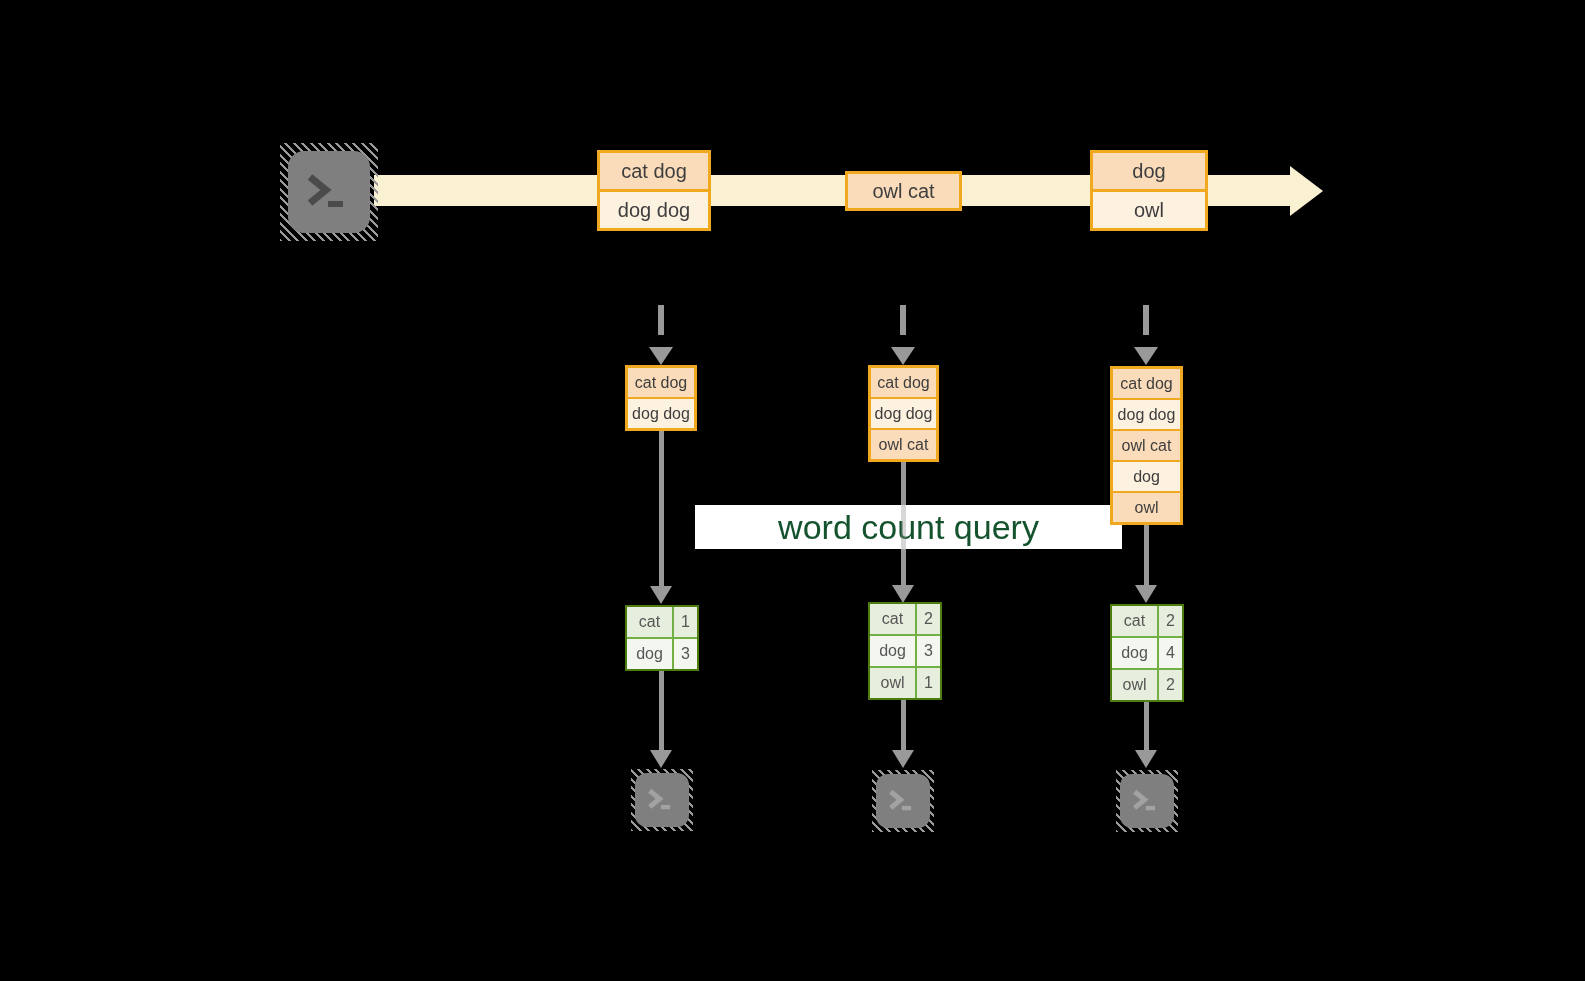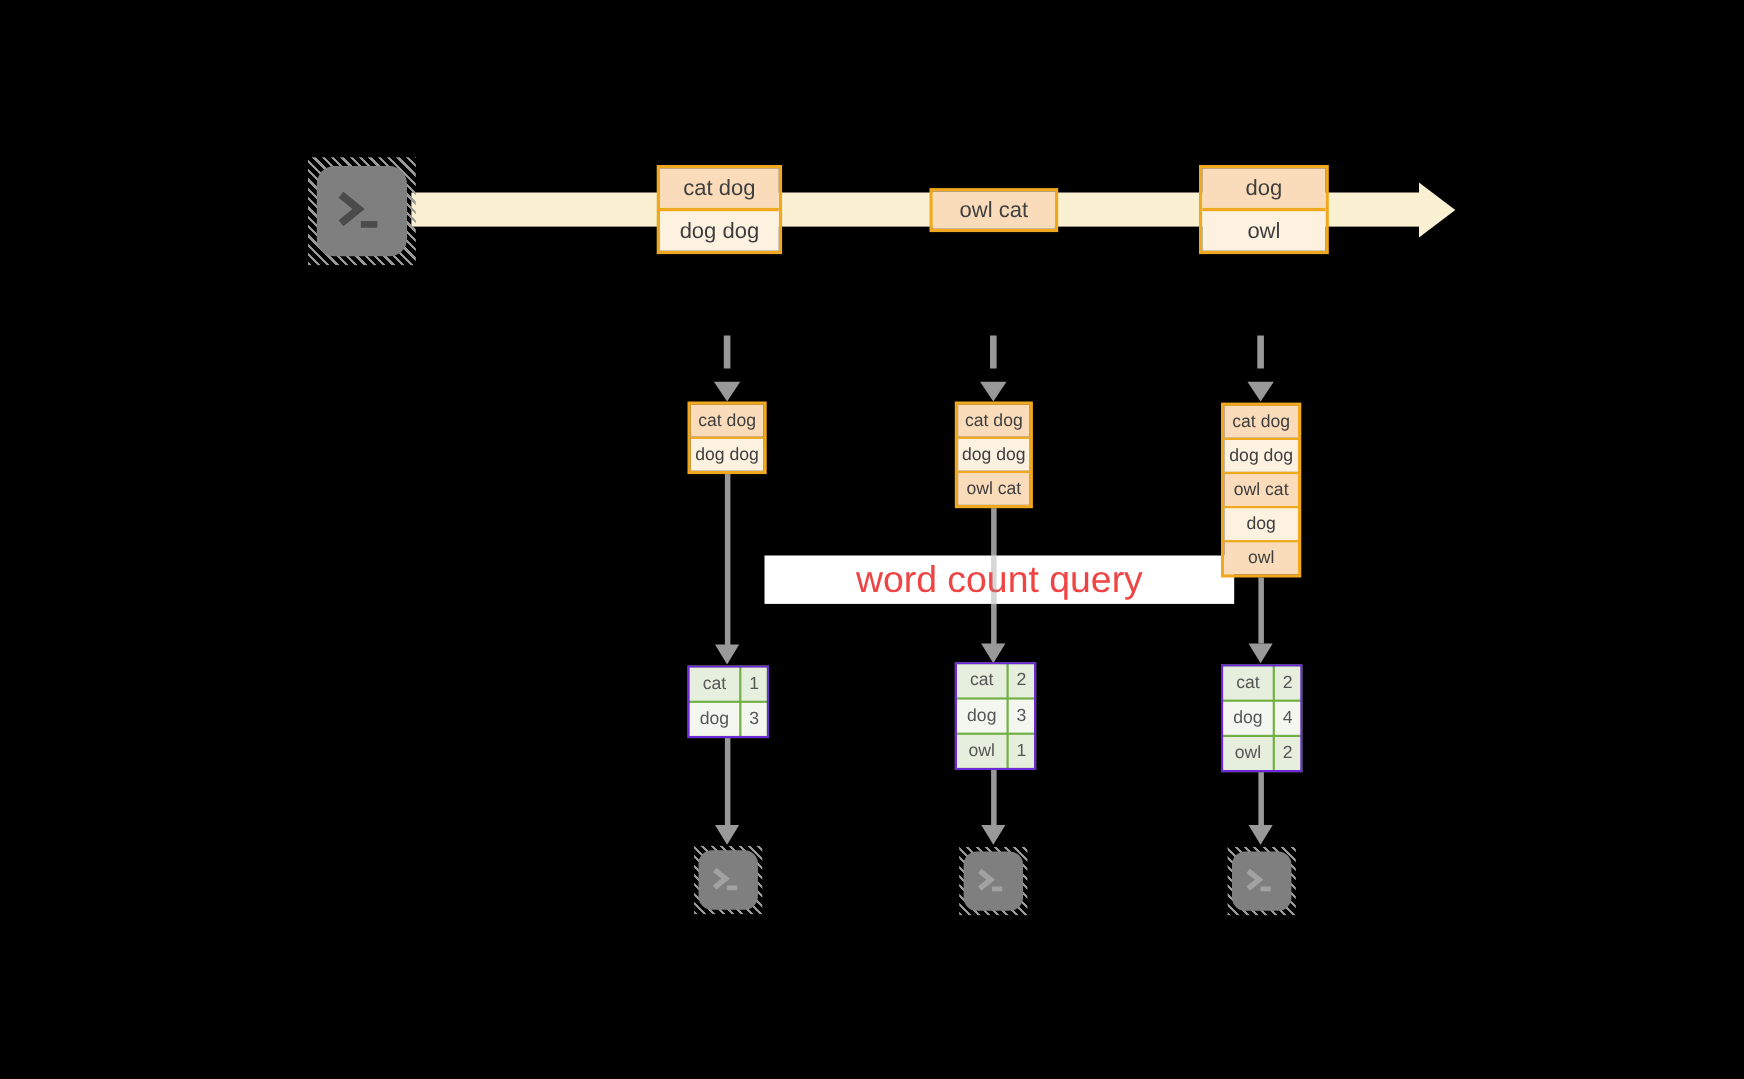--- a/index.html
+++ b/index.html
@@ -30,37 +30,37 @@
   .batch .cell:nth-child(even){background:#fdf1e0;}
   .batch-2 .cell{height:34px;}
   
   .stack{position:absolute;box-sizing:border-box;border:3px solid #f0a81e;z-index:7;display:flex;flex-direction:column;}
   .stack .cell{height:29px;display:flex;align-items:center;justify-content:center;
     font-size:16px;color:#3e3e3e;}
   .stack .cell+.cell{border-top:2px solid #f0a81e;}
   .stack .cell:nth-child(odd){background:#fadcbb;}
   .stack .cell:nth-child(even){background:#fdf1e0;}
   
-  .gtable{position:absolute;box-sizing:border-box;border:2px solid #6d28d9;background:#72b043;
+  .gtable{position:absolute;box-sizing:border-box;border:2px solid #4d7c0f;background:#72b043;
     display:grid;grid-template-columns:45px 23px;gap:2px;z-index:2;}
   .gtable .gcell{height:30px;display:flex;align-items:center;justify-content:center;
     font-size:16px;color:#565656;}
   .gtable .r-odd{background:#e6eedd;}
   .gtable .r-even{background:#f4f7f0;}
   
   .vline{position:absolute;width:5px;background:#999;z-index:2;}
   .vline-dash{position:absolute;width:6px;background:#999;z-index:2;}
   .vhead{position:absolute;width:0;height:0;z-index:2;
     border-left:11px solid transparent;border-right:11px solid transparent;border-top:18px solid #999;}
   .vhead-dash{position:absolute;width:0;height:0;z-index:2;
     border-left:12px solid transparent;border-right:12px solid transparent;border-top:18px solid #999;}
   
   .query-box{position:absolute;left:695px;top:462px;width:427px;height:44px;background:#ffffff;z-index:5;
     display:flex;align-items:center;justify-content:center;}
-  .query-box span{font-size:34px;color:#ef4444;}
+  .query-box span{font-size:34px;color:#14532d;}
   .query-throughline{position:absolute;left:901px;top:462px;width:5px;height:44px;background:rgba(150,150,150,0.38);z-index:6;}
 </style>
 </head>
 <body>
 
 <div class="canvas">
 
   <div class="band"></div>
   <div class="band-head"></div>
 

